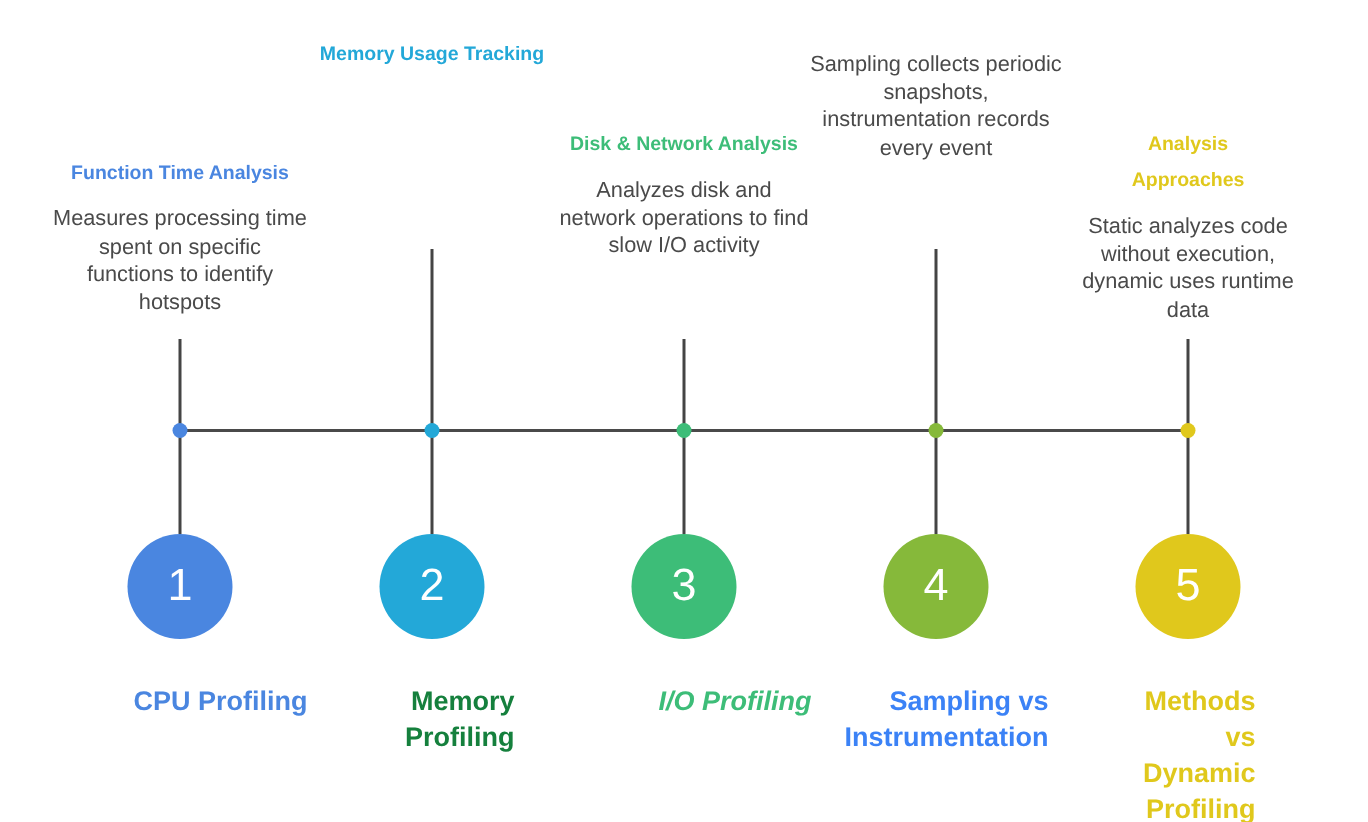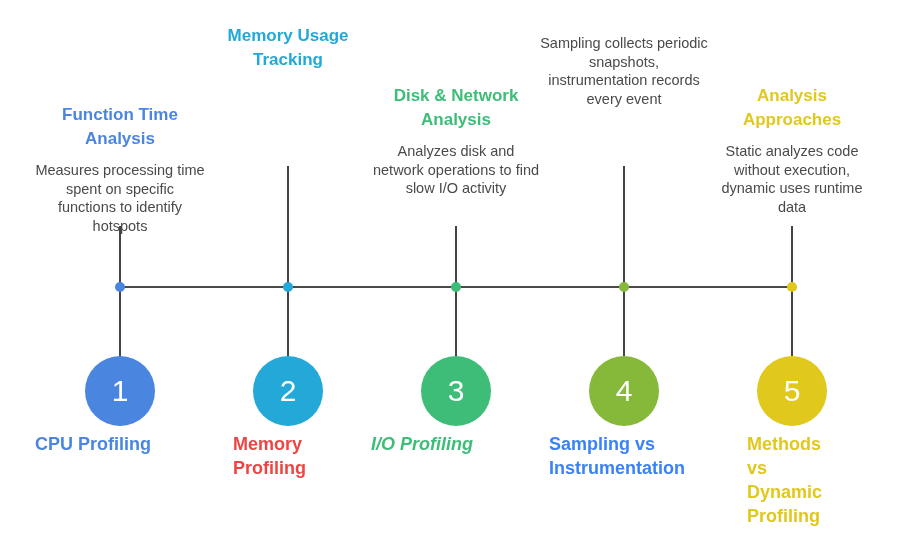--- a/index.html
+++ b/index.html
@@ -5,23 +5,23 @@
   html, body { margin:0; padding:0; background:#ffffff; }
   body { width:912px; height:548px; position:relative; overflow:hidden;
          font-family:"Liberation Sans", "DejaVu Sans", sans-serif; }
   .stage { position:absolute; left:0; top:0; width:912px; height:548px; }
   .hline { position:absolute; left:120px; top:286px; width:672px; height:2px; background:#4a4a4a; }
   .stem { position:absolute; width:2px; background:#444444; }
   .dot { position:absolute; width:10px; height:10px; border-radius:50%; margin-left:-5px; margin-top:-5px; }
   .circle { position:absolute; width:70px; height:70px; border-radius:50%; margin-left:-35px; top:356px;
             color:#ffffff; font-size:30px; display:flex; align-items:center; justify-content:center; }
   .top-block { position:absolute; width:170px; margin-left:-85px; text-align:center; }
-  .top-title { font-weight:bold; font-size:17px; line-height:24px; }
+  .top-title { font-weight:bold; font-size:13px; line-height:24px; }
   .top-desc { margin-top:10px; color:#4a4a4a; font-size:14.5px; line-height:18.5px; }
-  .bottom-label { position:absolute; width:170px; margin-left:-85px; top:432px; text-align:left;
+  .bottom-label { position:absolute; width:170px; margin-left:-85px; top:455px; text-align:right;
                   font-weight:bold; font-size:18px; line-height:24px; }
 </style>
 </head>
 <body>
 
 <div class="stage">
   <div class="hline"></div>
 
   <div>
     <div class="stem" style="left:119px; top:226px; height:130px;"></div>
@@ -38,21 +38,21 @@
 
   <div>
     <div class="stem" style="left:287px; top:166px; height:190px;"></div>
     <div class="dot" style="left:288px; top:287px; background:#23a8d8;"></div>
     <div class="circle" style="left:288px; background:#23a8d8;">
       <span>2</span>
     </div>
     <div class="top-block" style="left:288px; top:24px;">
       <div class="top-title" style="color:#23a8d8;">Memory Usage Tracking</div>
     </div>
-    <div class="bottom-label" style="left:288px; color:#ef4444; width:110px; margin-left:-55px;">Memory Profiling</div>
+    <div class="bottom-label" style="left:288px; color:#15803d; width:110px; margin-left:-55px;">Memory Profiling</div>
   </div>
 
   <div>
     <div class="stem" style="left:455px; top:226px; height:130px;"></div>
     <div class="dot" style="left:456px; top:287px; background:#3dbd78;"></div>
     <div class="circle" style="left:456px; background:#3dbd78;">
       <span>3</span>
     </div>
     <div class="top-block" style="left:456px; top:84px;">
       <div class="top-title" style="color:#3dbd78;">Disk &amp; Network Analysis</div>

